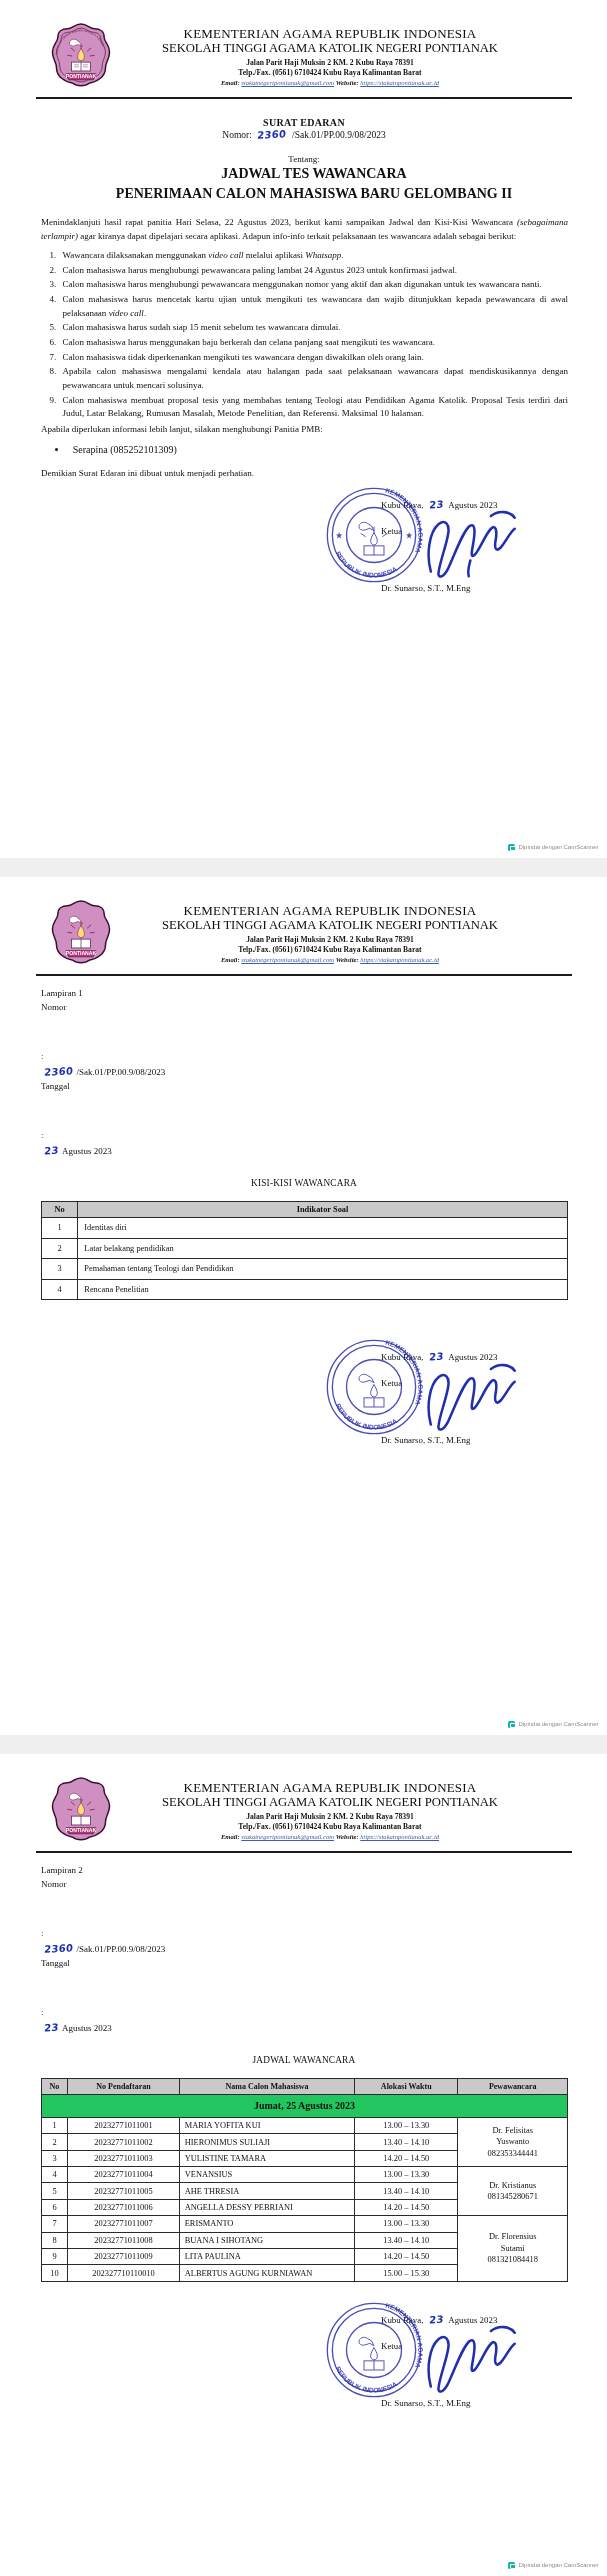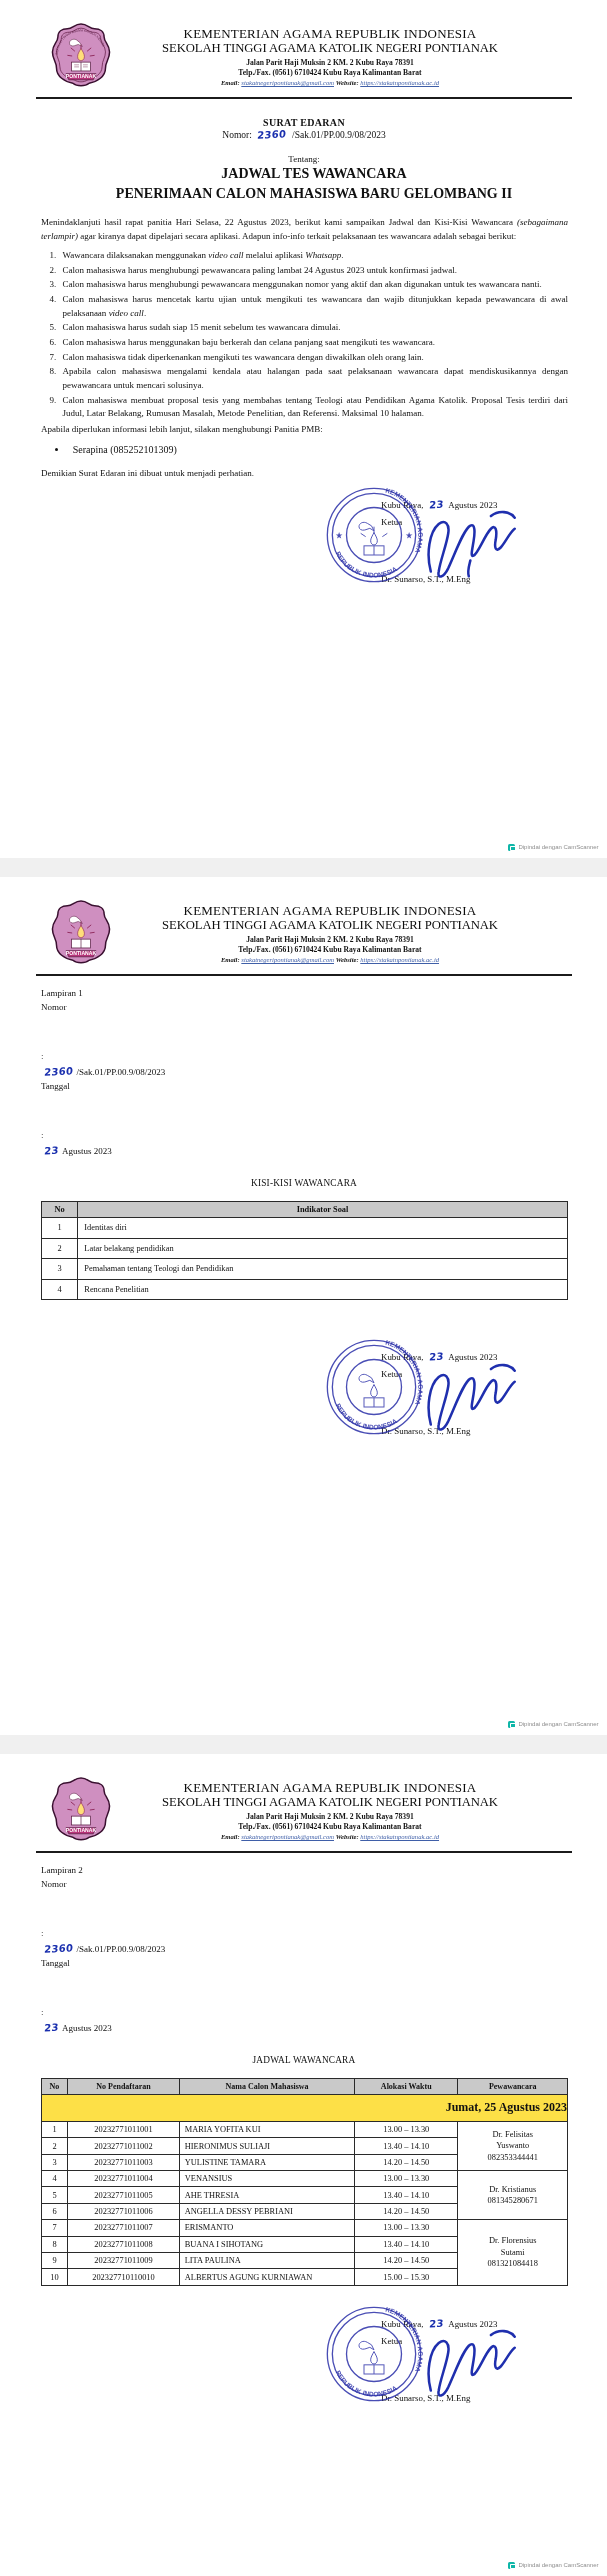--- a/index.html
+++ b/index.html
@@ -104,21 +104,21 @@
   .closing { font-size: 9px; margin-top: 13.5px; }
 
   
   .sign-block {
     margin-top: 20.6px;
     padding-left: 340px;
     position: relative;
     height: 100px;
   }
   .sign-city { font-size: 8.9px; white-space: nowrap; }
-  .sign-role { font-size: 8.9px; margin-top: 7px; }
+  .sign-role { font-size: 8.9px; margin-top: 16px; }
   .sign-name {
     font-size: 8.9px;
     margin-top: 47px;
     white-space: nowrap;
   }
   .stamp {
     position: absolute;
     left: 283px; top: -14.2px;
     width: 100px; height: 100px;
     pointer-events: none;
@@ -168,24 +168,24 @@
   }
   .kisi td.no { text-align: center; width: 33px; }
   .kisi td.ind { padding-left: 6.3px; height: 20.6px; }
 
   .jadwal { font-size: 8px; }
   .jadwal th { font-size: 8px; }
   .jadwal td { padding: 1.6px 4px; }
   .jadwal td.c { text-align: center; }
   .jadwal td.l { text-align: left; }
   .jadwal .daybar {
-    background: #fde047;
-    text-align: right;
+    background: #22c55e;
+    text-align: center;
     font-weight: bold;
-    font-size: 12px;
+    font-size: 10px;
     padding: 5.5px 0;
   }
   .jadwal td.pew {
     text-align: center;
     line-height: 1.35;
   }
   .col-no   { width: 20.6px; }
   .col-reg  { width: 89px; }
   .col-nama { width: 139px; }
   .col-wkt  { width: 82px; }

